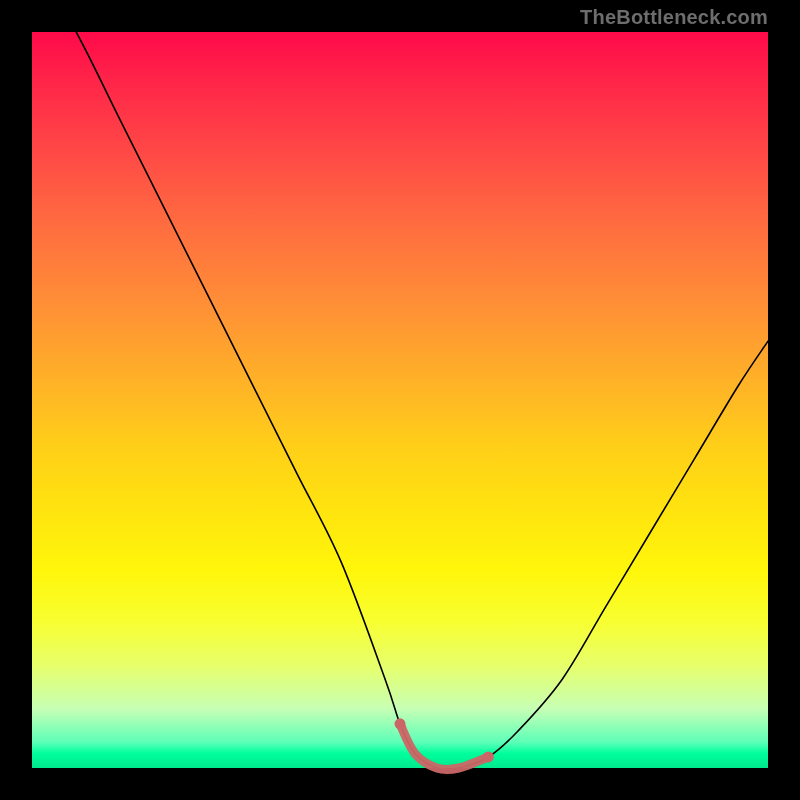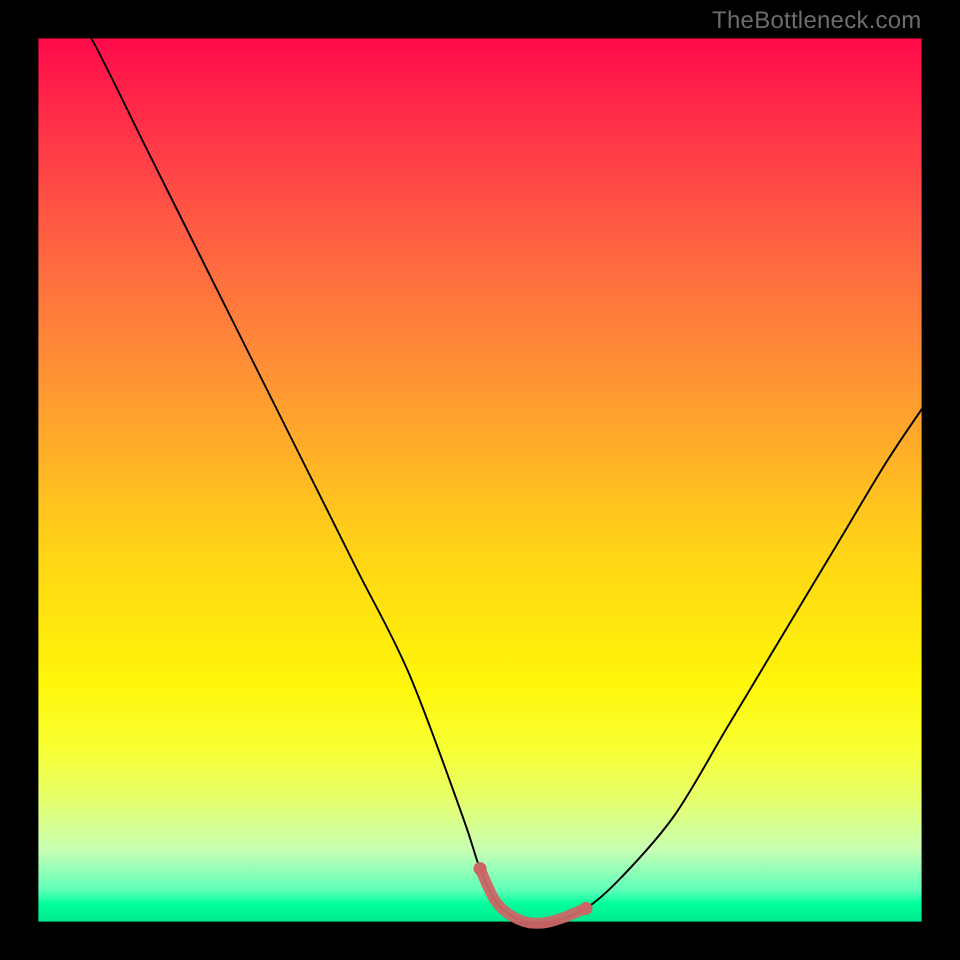--- a/index.html
+++ b/index.html
@@ -41,21 +41,21 @@
       #00e88d 100%
     );
   }
   .attribution {
     position: absolute;
     top: 6px;
     right: 32px;
     color: #6d6d6d;
     font-size: 20px;
     letter-spacing: 0.2px;
-    font-weight: 400;
+    font-weight: 700;
     z-index: 5;
     text-align: right;
   }
   svg.curves {
     position: absolute;
     left: 0;
     top: 0;
     width: 736px;
     height: 736px;
     overflow: visible;

